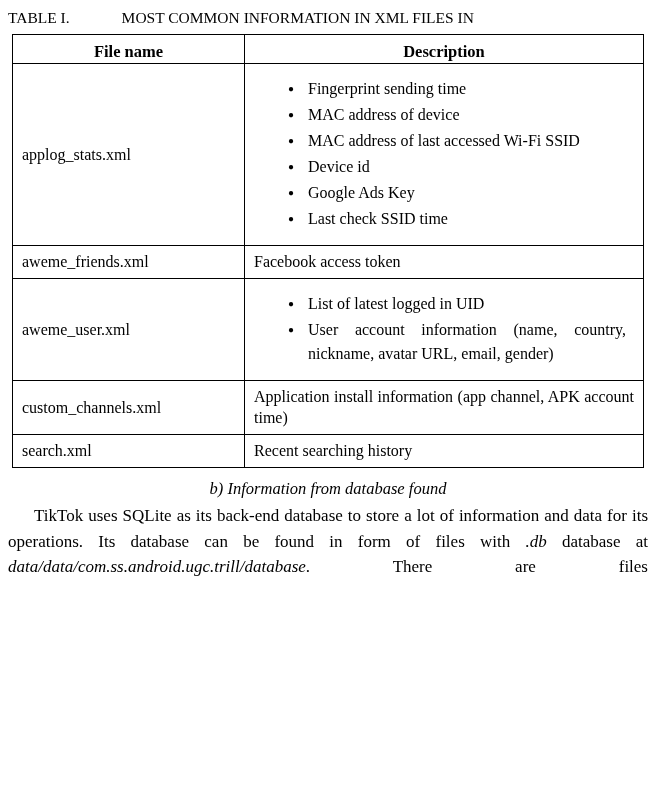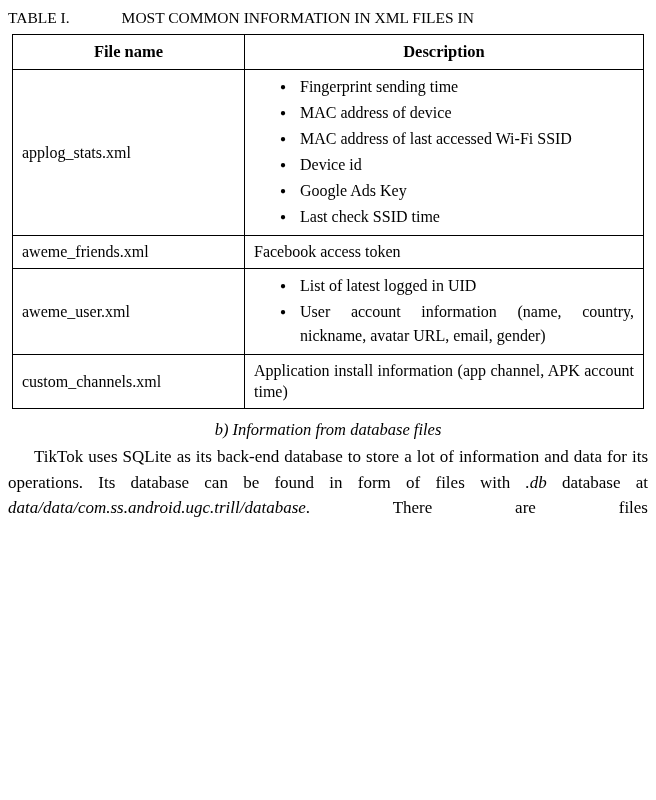--- a/index.html
+++ b/index.html
@@ -54,38 +54,38 @@
     border: 1px solid #000000;
     vertical-align: middle;
     font-size: 16px;
     line-height: 21px;
     padding: 5px 9px 6px 9px;
   }
   table.xmltable th {
     font-weight: bold;
     text-align: center;
     padding-top: 6px;
-    padding-bottom: 7px;
+    padding-bottom: 1px;
     font-size: 16.5px;
   }
   .col-name { width: 232px; }
   .col-desc { width: auto; }
   td.name-cell {
     text-align: left;
     padding-left: 10px;
   }
   td.desc-cell {
     text-align: left;
   }
   td.desc-cell.justify {
     text-align: justify;
     text-align-last: left;
   }
   ul.bullets {
-    margin: 0;
+    margin: 8px;
     padding: 0 0 0 26px;
     list-style: none;
   }
   ul.bullets li {
     position: relative;
     padding: 0 0 0 20px;
     margin: 0 0 2px 0;
     line-height: 24px;
     text-align: left;
   }
@@ -168,20 +168,24 @@
           <ul class="bullets">
             <li>List of latest logged in UID</li>
             <li class="just">User account information (name, country, nickname, avatar URL, email, gender)</li>
           </ul>
         </td>
       </tr>
       <tr>
         <td class="name-cell">custom_channels.xml</td>
         <td class="desc-cell justify">Application install information (app channel, APK account time)</td>
       </tr>
+      <tr>
+        <td class="name-cell">search.xml</td>
+        <td class="desc-cell">Recent searching history</td>
+      </tr>
     </tbody>
   </table>
 
-  <div class="subheading">b) Information from database files</div>
+  <div class="subheading">b) Information from database found</div>
 
   <p class="body-par"><span>TikTok uses SQLite as its back-end database to store a lot of information and data for its operations. Its database can be found in form of files with </span><span class="ital">.db</span><span> database at </span><span class="ital">data/data/com.ss.android.ugc.trill/database</span><span>. There are files</span></p>
 
 </div>
 
 </body></html>

